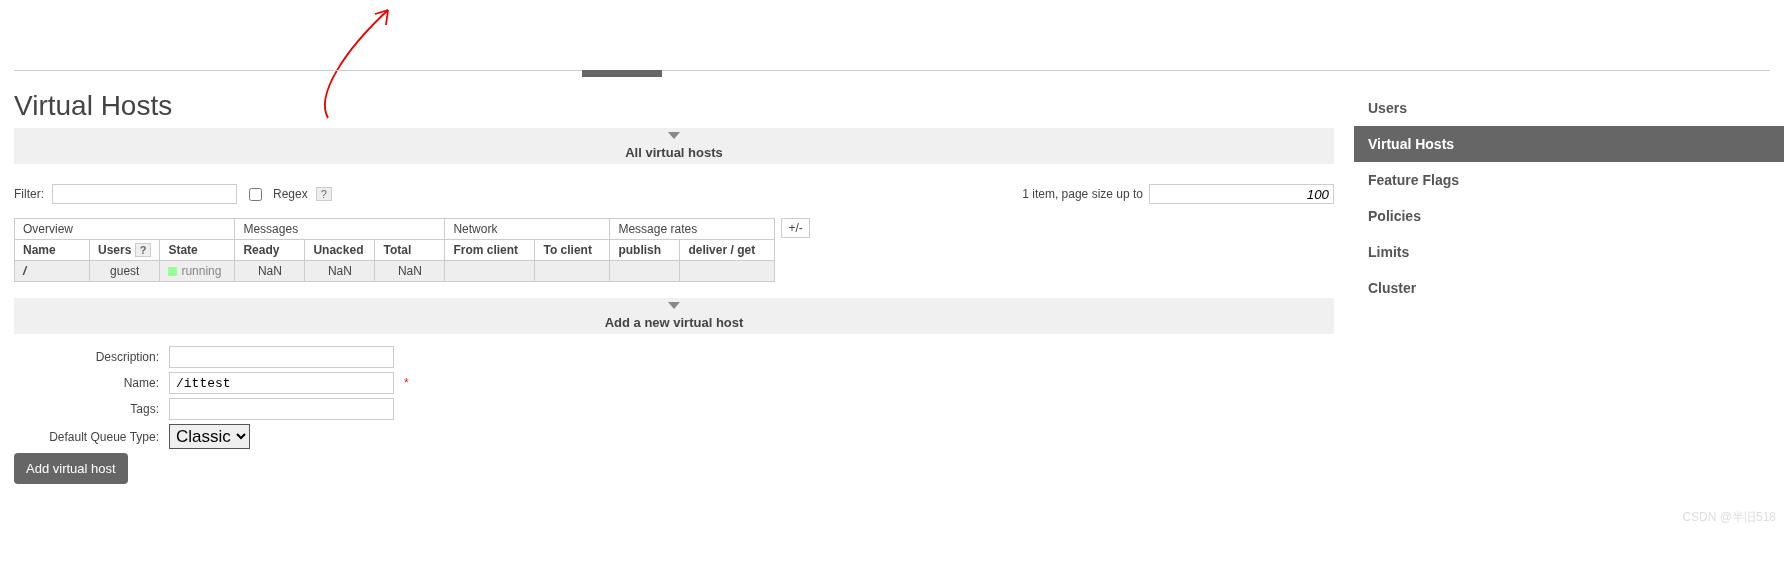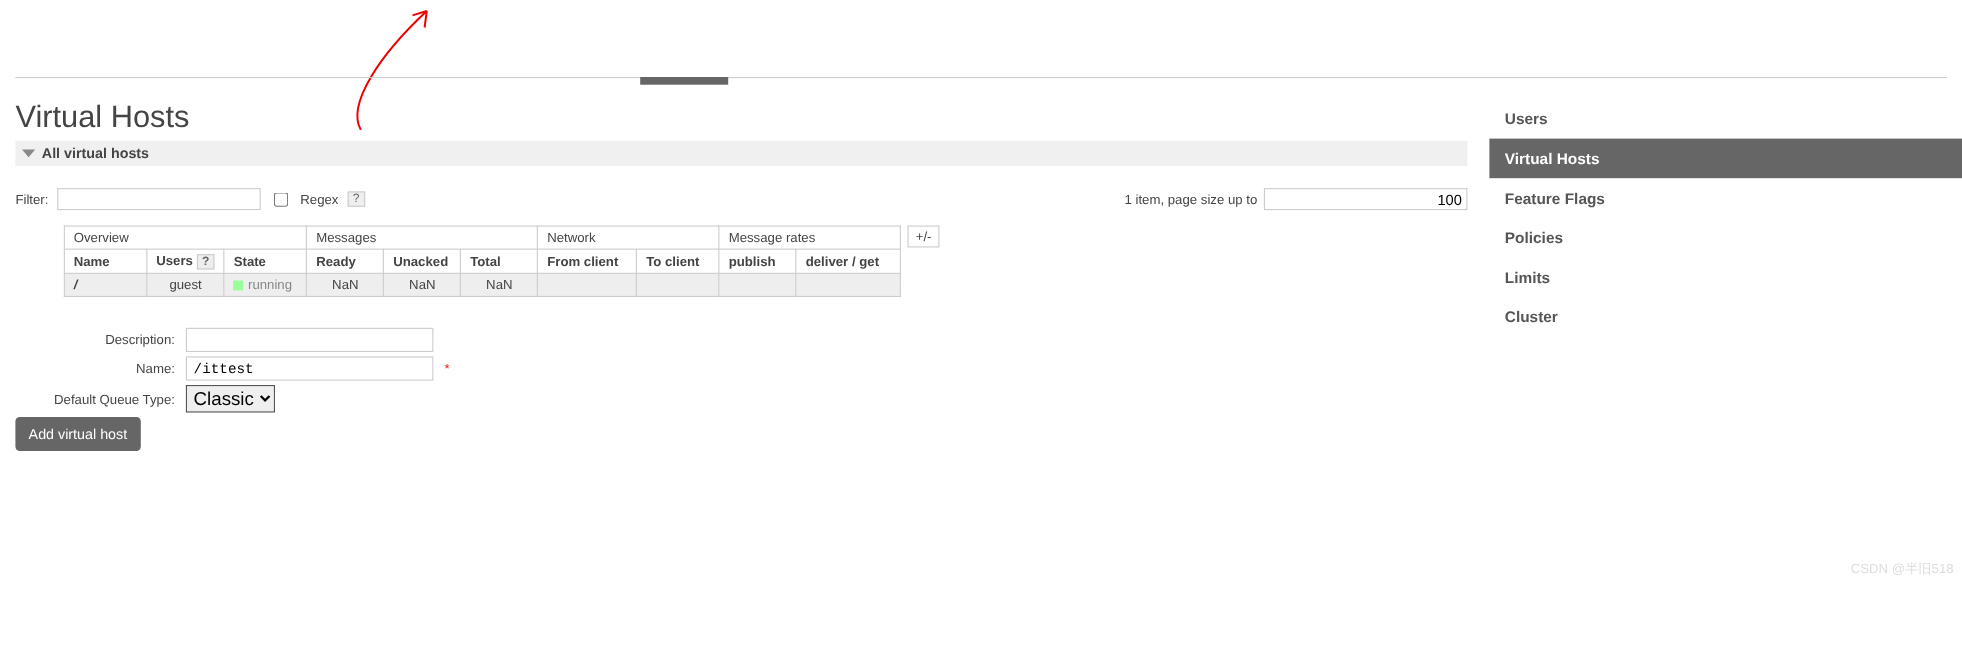--- a/index.html
+++ b/index.html
@@ -52,20 +52,21 @@
   }
   .section-header {
     background: #f0f0f0;
     font-weight: 700;
     font-size: 13px;
     padding: 4px 6px;
     display: flex;
     align-items: center;
     gap: 6px;
     cursor: pointer;
+    flex-direction: column;
   }
   .chevron {
     display: inline-block;
     width: 0;
     height: 0;
     border-left: 6px solid transparent;
     border-right: 6px solid transparent;
     border-top: 7px solid #888;
   }
   .filter-row {
@@ -94,20 +95,21 @@
     display: flex;
     align-items: center;
     gap: 6px;
   }
   .pager input {
     border: 1px solid #ccc;
     width: 55px;
     text-align: right;
     padding: 2px 4px;
     height: 20px;
+    font-style: italic;
   }
   table.list {
     border-collapse: collapse;
     margin-bottom: 16px;
   }
   table.list th, table.list td {
     border: 1px solid #ccc;
     padding: 3px 8px;
     font-size: 12px;
     text-align: left;
@@ -194,21 +196,21 @@
     background: #666;
     color: #fff;
   }
   .watermark {
     position: absolute;
     right: 8px;
     bottom: 60px;
     color: #ddd;
     font-size: 12px;
   }
-  .tablewrap { display: flex; align-items: flex-start; margin-left: 44px; }
+  .tablewrap { display: flex; align-items: flex-start; }
 </style>
 </head>
 <body>
 
 <div class="wrapper">
 
   <svg class="arrow" width="120" height="130">
     <path d="M 18 118 C 5 95, 35 50, 78 10" stroke="#e00" stroke-width="1.8" fill="none"></path>
     <path d="M 78 10 L 65 14 M 78 10 L 76 25" stroke="#e00" stroke-width="1.8" fill="none"></path>
   </svg>
@@ -271,31 +273,39 @@
           <td></td>
           <td></td>
           <td></td>
           <td></td>
         </tr>
       </tbody>
         </table>
       <span class="plusminus">+/-</span>
     </div>
 
+    <div class="section-header">
+      <span class="chevron"></span>
+      <span>Add a new virtual host</span>
+    </div>
 
     <div style="height:8px"></div>
 
     <div class="form-row">
       <label>Description:</label>
       <input type="text" value="" style="">
     </div>
     <div class="form-row">
       <label>Name:</label>
       <input type="text" value="/ittest" style="">
       <span class="req">*</span>
+    </div>
+    <div class="form-row">
+      <label>Tags:</label>
+      <input type="text" value="" style="">
     </div>
     <div class="form-row">
       <label>Default Queue Type:</label>
       <select>
         <option>Classic</option>
       </select>
     </div>
 
     <button class="primary">Add virtual host</button>
   </div>

